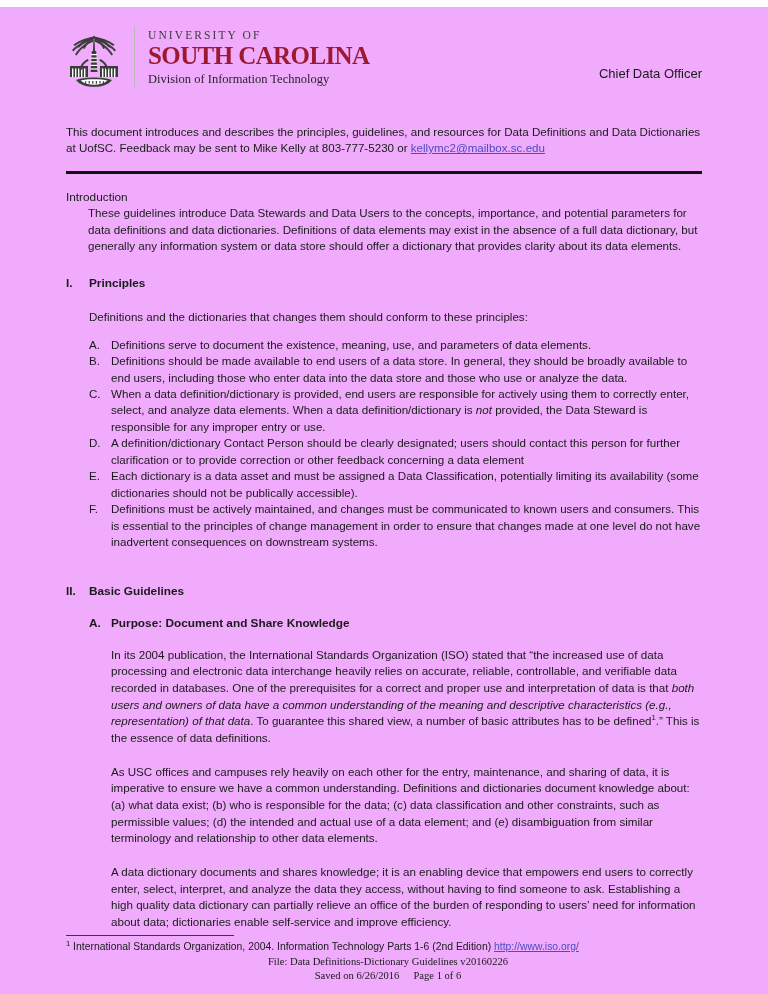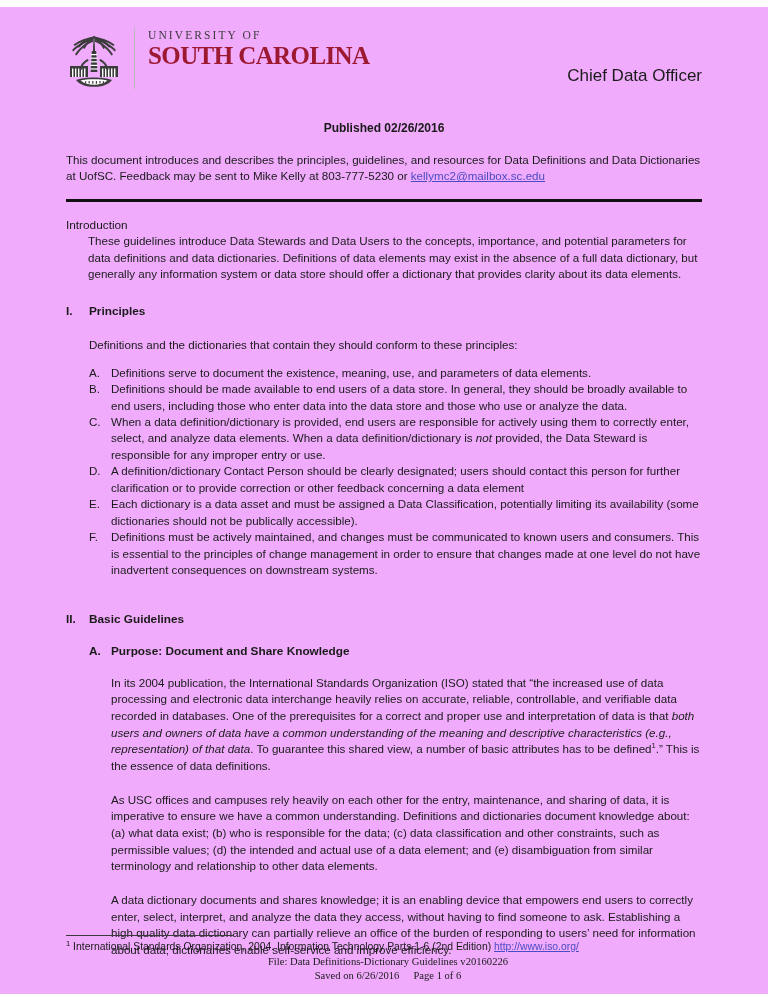--- a/index.html
+++ b/index.html
@@ -75,21 +75,21 @@
     font-family: "Liberation Serif", serif;
     font-size: 12.5px;
     color: #262626;
     line-height: 1.2;
     margin-top: 3px;
   }
   .header-right {
     position: absolute;
     right: 66px;
     top: 59px;
-    font-size: 17px;
+    font-size: 13px;
     color: #1a1a1a;
     white-space: nowrap;
   }
 
   
   .content {
     padding: 0 66px;
     box-sizing: border-box;
   }
   .doc-title {
@@ -296,43 +296,43 @@
           <path d="M33.4 56 L34.6 56 L34.6 58.6 L33.4 58.6 Z"></path>
           <path d="M36.8 56.2 L38 56.2 L38 58.4 L36.8 58.4 Z"></path>
         </g>
       </svg>
 
       <div class="brand-divider"></div>
 
       <div class="brand-text">
         <div class="brand-uni">UNIVERSITY OF</div>
         <div class="brand-sc">SOUTH CAROLINA</div>
+        <div class="brand-div-it">Division of Information Technology</div>
       </div>
     </div>
 
     <div class="header-right">Chief Data Officer</div>
   </div>
 
   <div class="content">
 
-    <div class="doc-published">Published 02/26/2016</div>
 
     <p class="doc-intro-para"><span>This document introduces and describes the principles, guidelines, and resources for Data Definitions and Data Dictionaries at UofSC.  Feedback may be sent to Mike Kelly at 803-777-5230 or </span><a class="link" href="#">kellymc2@mailbox.sc.edu</a></p>
 
     <hr class="rule">
 
     <div class="sec-heading">Introduction</div>
     <p class="intro-body">These guidelines introduce Data Stewards and Data Users to the concepts, importance, and potential parameters for data definitions and data dictionaries.  Definitions of data elements may exist in the absence of a full data dictionary, but generally any information system or data store should offer a dictionary that provides clarity about its data elements.</p>
 
     <div class="numbered-section">
       <span class="num">I.</span>
       <span class="sec-title">Principles</span>
     </div>
 
-    <p class="sec-lead">Definitions and the dictionaries that contain they should conform to these principles:</p>
+    <p class="sec-lead">Definitions and the dictionaries that changes them should conform to these principles:</p>
 
     <ul class="alpha-list">
       <li>
         <span class="marker">A.</span>
         <span class="item-text">Definitions serve to document the existence, meaning, use, and parameters of data elements.</span>
       </li>
       <li>
         <span class="marker">B.</span>
         <span class="item-text">Definitions should be made available to end users of a data store. In general, they should be broadly available to end users, including those who enter data into the data store and those who use or analyze the data.</span>
       </li>

